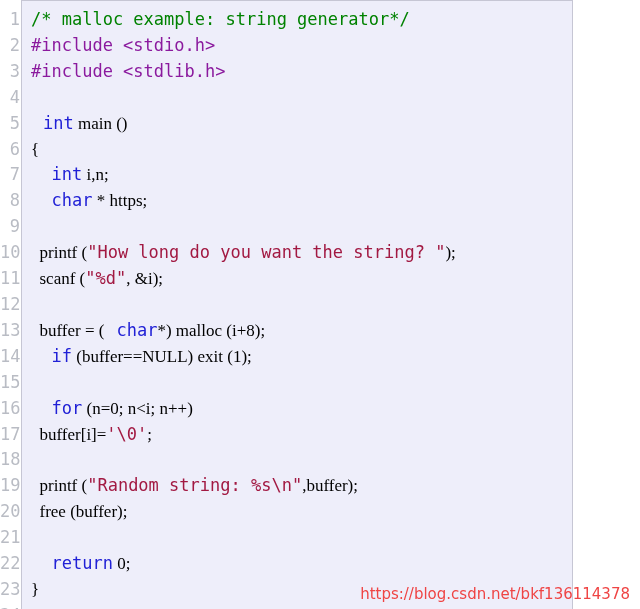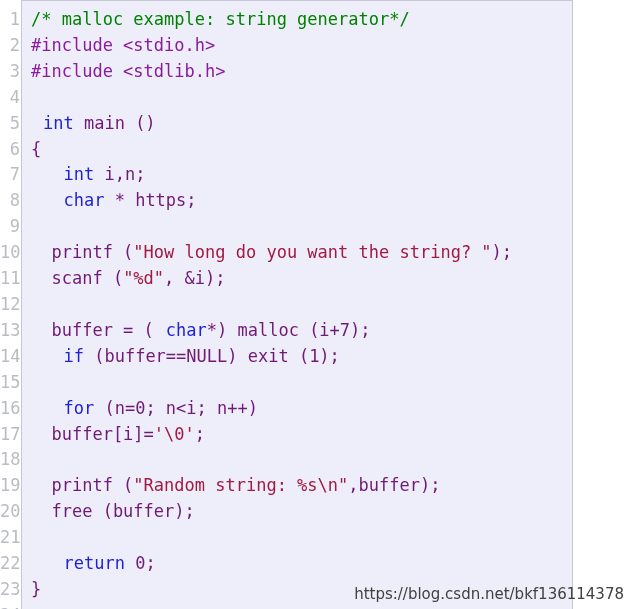--- a/index.html
+++ b/index.html
@@ -71,30 +71,30 @@
     font-family: "DejaVu Sans Mono", "Liberation Mono", monospace;
     color: #1a1a1a;
     letter-spacing: 0px;
   }
 
   
   .tok-comment  { color: #008200; }
   .tok-pre      { color: #8b1a9e; text-align: center; }
   .tok-keyword  { color: #2121d6; margin-left: 12px; }
   .tok-string   { color: #a21942; }
-  .tok-plain    { color: #701a75; }
+  .tok-plain    { color: #000000; font-family: Liberation Serif, serif; }
 
   
   #watermark {
     position: absolute;
-    right: 16px;
+    right: 10px;
     bottom: 6px;
     font-family: "DejaVu Sans", "Liberation Sans", sans-serif;
     font-size: 15px;
-    color: #404040;
+    color: #ef4444;
     letter-spacing: 0px;
     white-space: nowrap;
     user-select: none;
     pointer-events: none;
     z-index: 5;
   }
 </style>
 </head>
 <body>
 
@@ -133,21 +133,21 @@
       <span class="line"><span class="tok-pre">#include &lt;stdlib.h&gt;</span></span>
       <span class="line">&nbsp;</span>
       <span class="line"><span class="tok-keyword">int</span><span class="tok-plain"> main ()</span></span>
       <span class="line"><span class="tok-plain">{</span></span>
       <span class="line"><span class="tok-plain">  </span><span class="tok-keyword">int</span><span class="tok-plain"> i,n;</span></span>
       <span class="line"><span class="tok-plain">  </span><span class="tok-keyword">char</span><span class="tok-plain"> * https;</span></span>
       <span class="line">&nbsp;</span>
       <span class="line"><span class="tok-plain">  printf (</span><span class="tok-string">"How long do you want the string? "</span><span class="tok-plain">);</span></span>
       <span class="line"><span class="tok-plain">  scanf (</span><span class="tok-string">"%d"</span><span class="tok-plain">, &amp;i);</span></span>
       <span class="line">&nbsp;</span>
-      <span class="line"><span class="tok-plain">  buffer = (</span><span class="tok-keyword">char</span><span class="tok-plain">*) malloc (i+7);</span></span>
+      <span class="line"><span class="tok-plain">  buffer = (</span><span class="tok-keyword">char</span><span class="tok-plain">*) malloc (i+8);</span></span>
       <span class="line"><span class="tok-plain">  </span><span class="tok-keyword">if</span><span class="tok-plain"> (buffer==NULL) exit (1);</span></span>
       <span class="line">&nbsp;</span>
       <span class="line"><span class="tok-plain">  </span><span class="tok-keyword">for</span><span class="tok-plain"> (n=0; n&lt;i; n++)</span></span>
       <span class="line"><span class="tok-plain">  buffer[i]=</span><span class="tok-string">'\0'</span><span class="tok-plain">;</span></span>
       <span class="line">&nbsp;</span>
       <span class="line"><span class="tok-plain">  printf (</span><span class="tok-string">"Random string: %s\n"</span><span class="tok-plain">,buffer);</span></span>
       <span class="line"><span class="tok-plain">  free (buffer);</span></span>
       <span class="line">&nbsp;</span>
       <span class="line"><span class="tok-plain">  </span><span class="tok-keyword">return</span><span class="tok-plain"> 0;</span></span>
       <span class="line"><span class="tok-plain">}</span></span>

